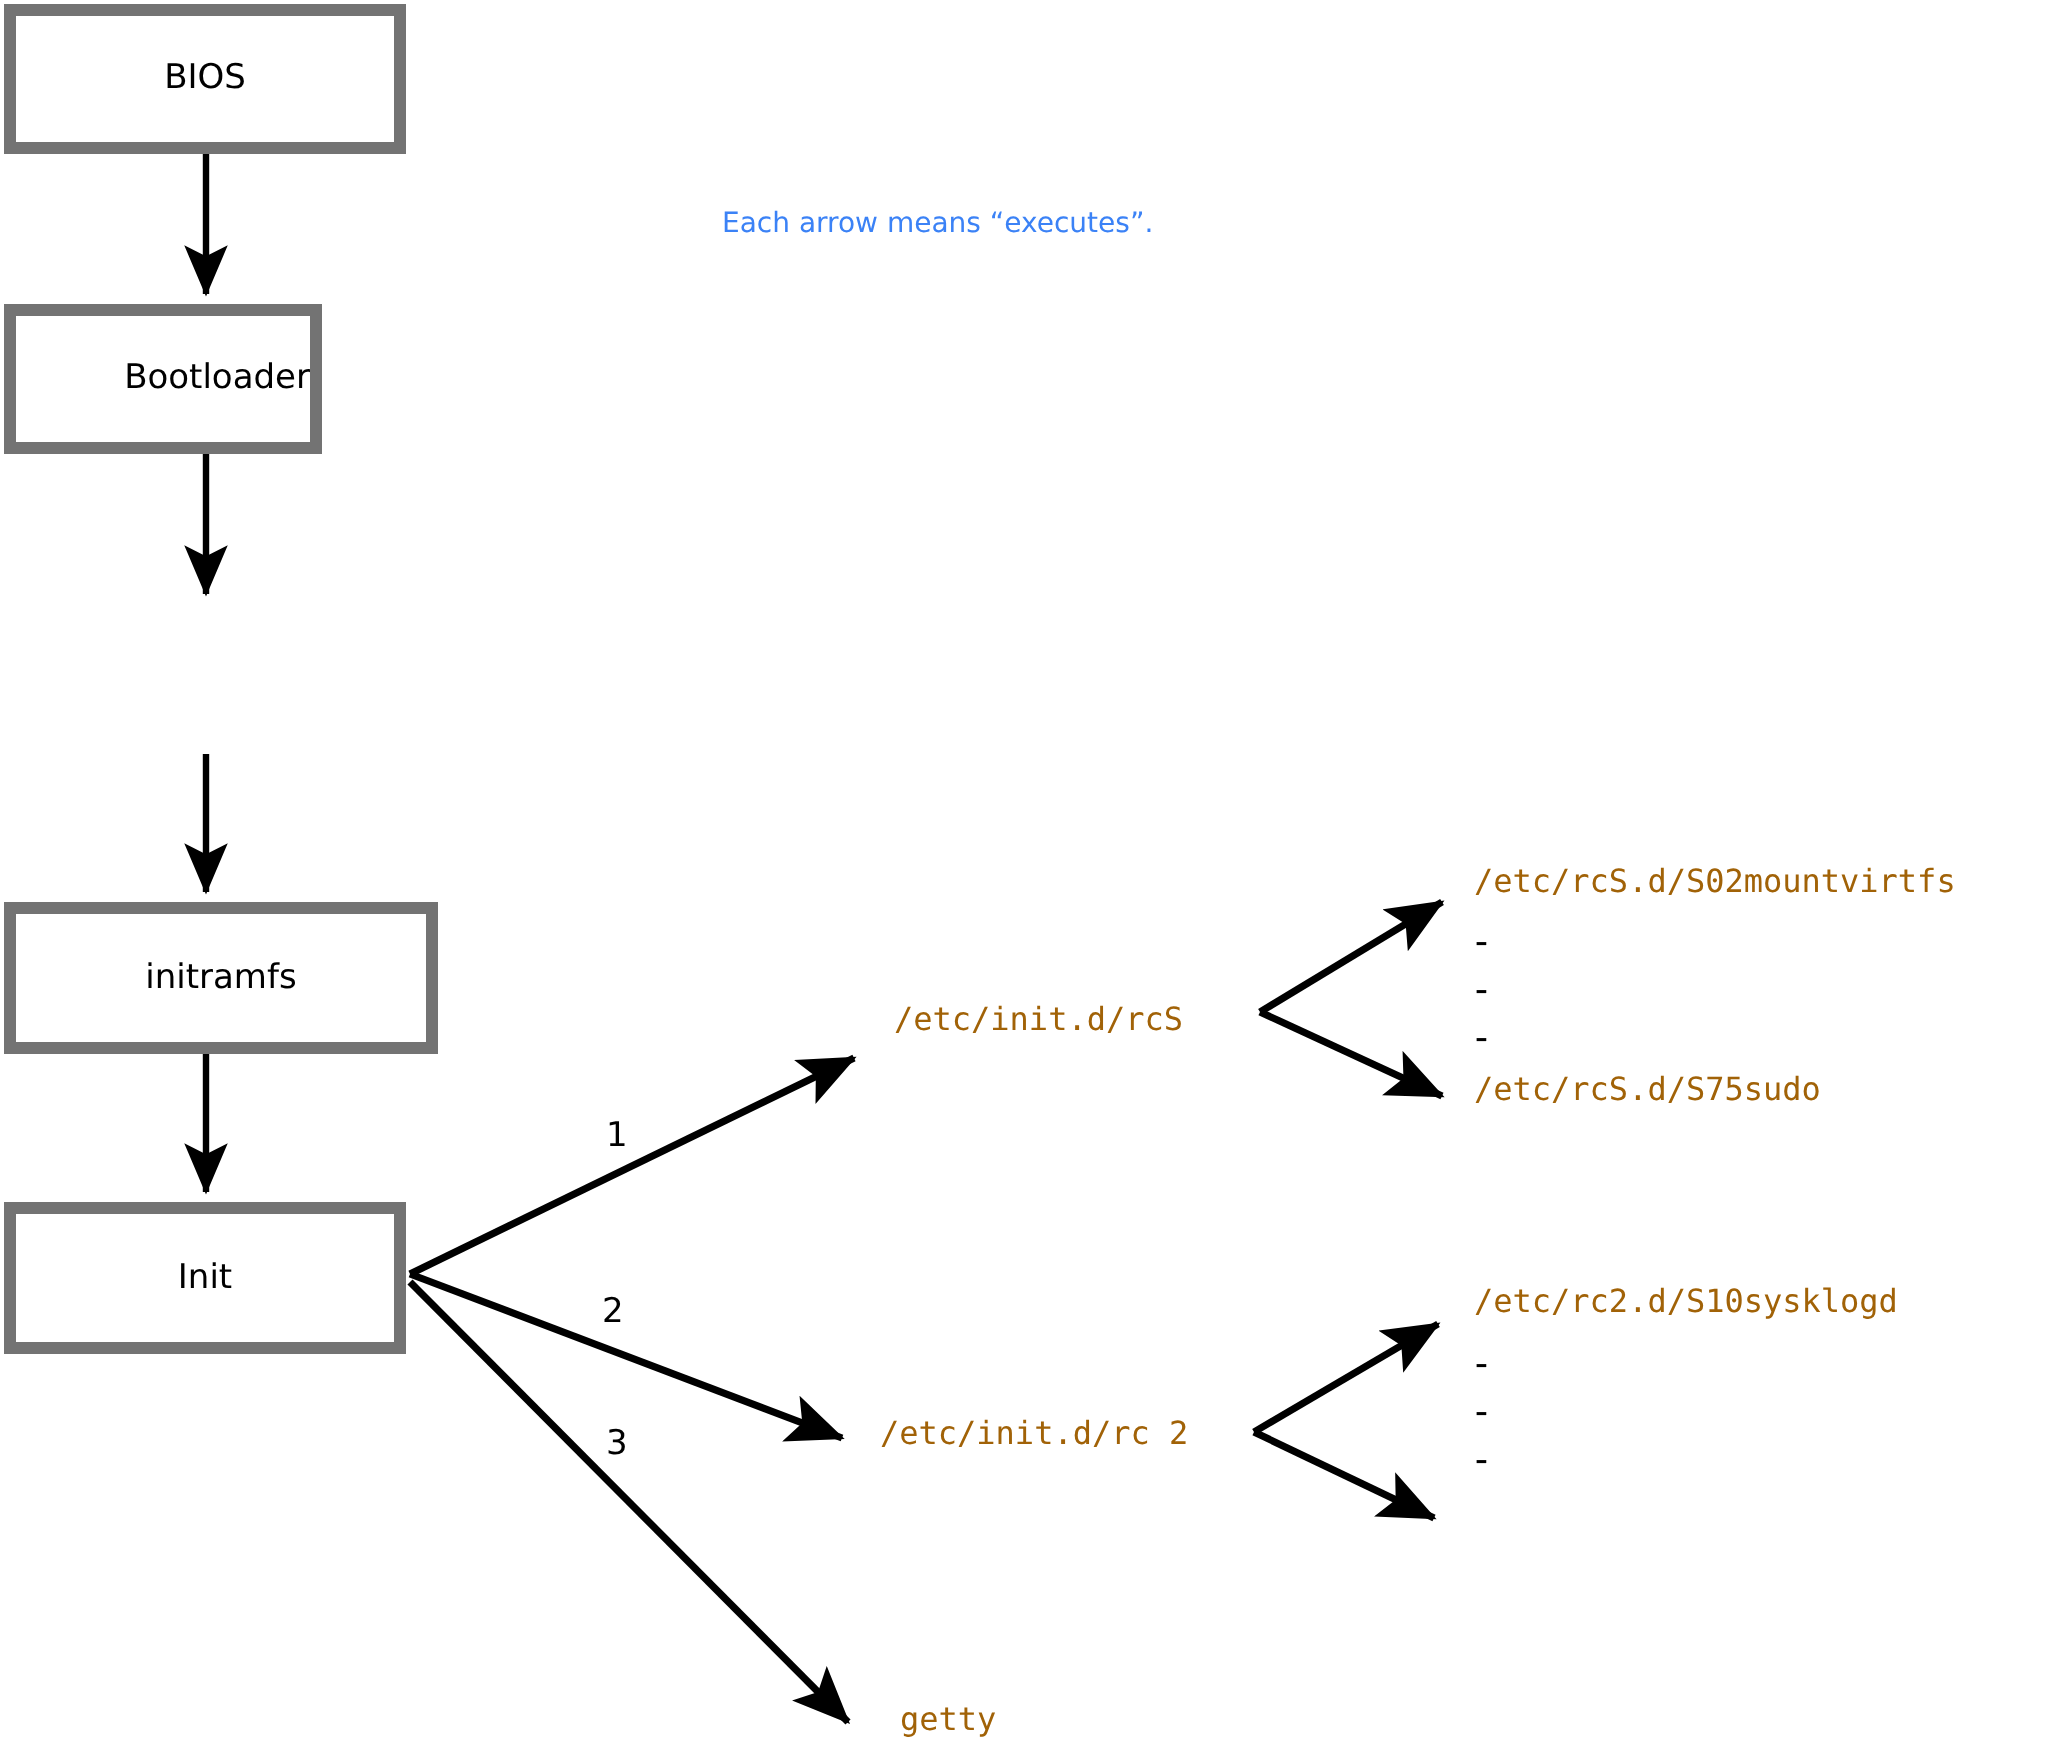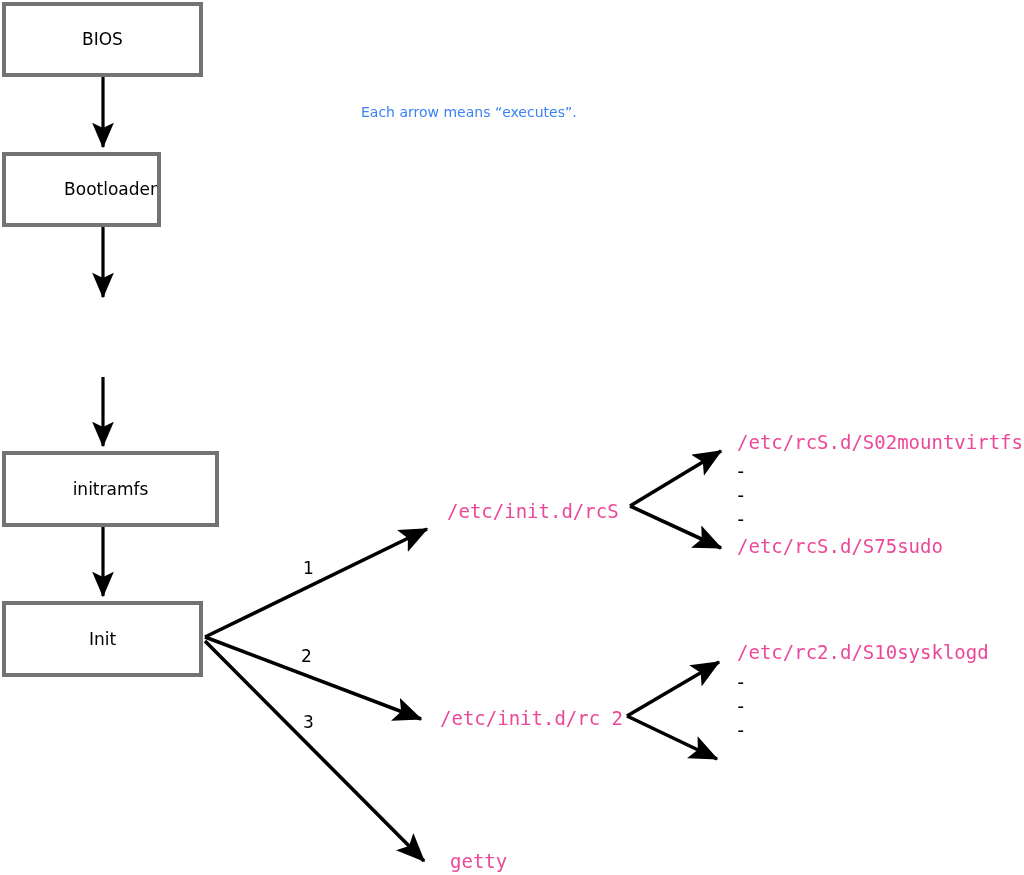--- a/index.html
+++ b/index.html
@@ -23,39 +23,39 @@
     position: absolute;
     top: 0;
     left: 0;
     width: 1024px;
     height: 875px;
     display: block;
   }
   .node-box {
     position: absolute;
     box-sizing: border-box;
-    border: 4px solid #737373;
+    border: 6px solid #737373;
     background: #ffffff;
     display: flex;
     align-items: center;
     justify-content: center;
   }
   .node-label {
     font-family: "DejaVu Sans", "Liberation Sans", sans-serif;
     font-size: 17px;
     line-height: 1;
     color: #000000;
     white-space: nowrap;
   }
   .mono-label {
     position: absolute;
     font-family: "DejaVu Sans Mono", "Liberation Mono", monospace;
-    font-size: 19px;
+    font-size: 16px;
     line-height: 1;
-    color: #ec4899;
+    color: #a16207;
     white-space: pre;
   }
   .dash-mark {
     position: absolute;
     font-family: "DejaVu Sans Mono", "Liberation Mono", monospace;
     font-size: 19px;
     line-height: 1;
     color: #000000;
   }
   .edge-number {

